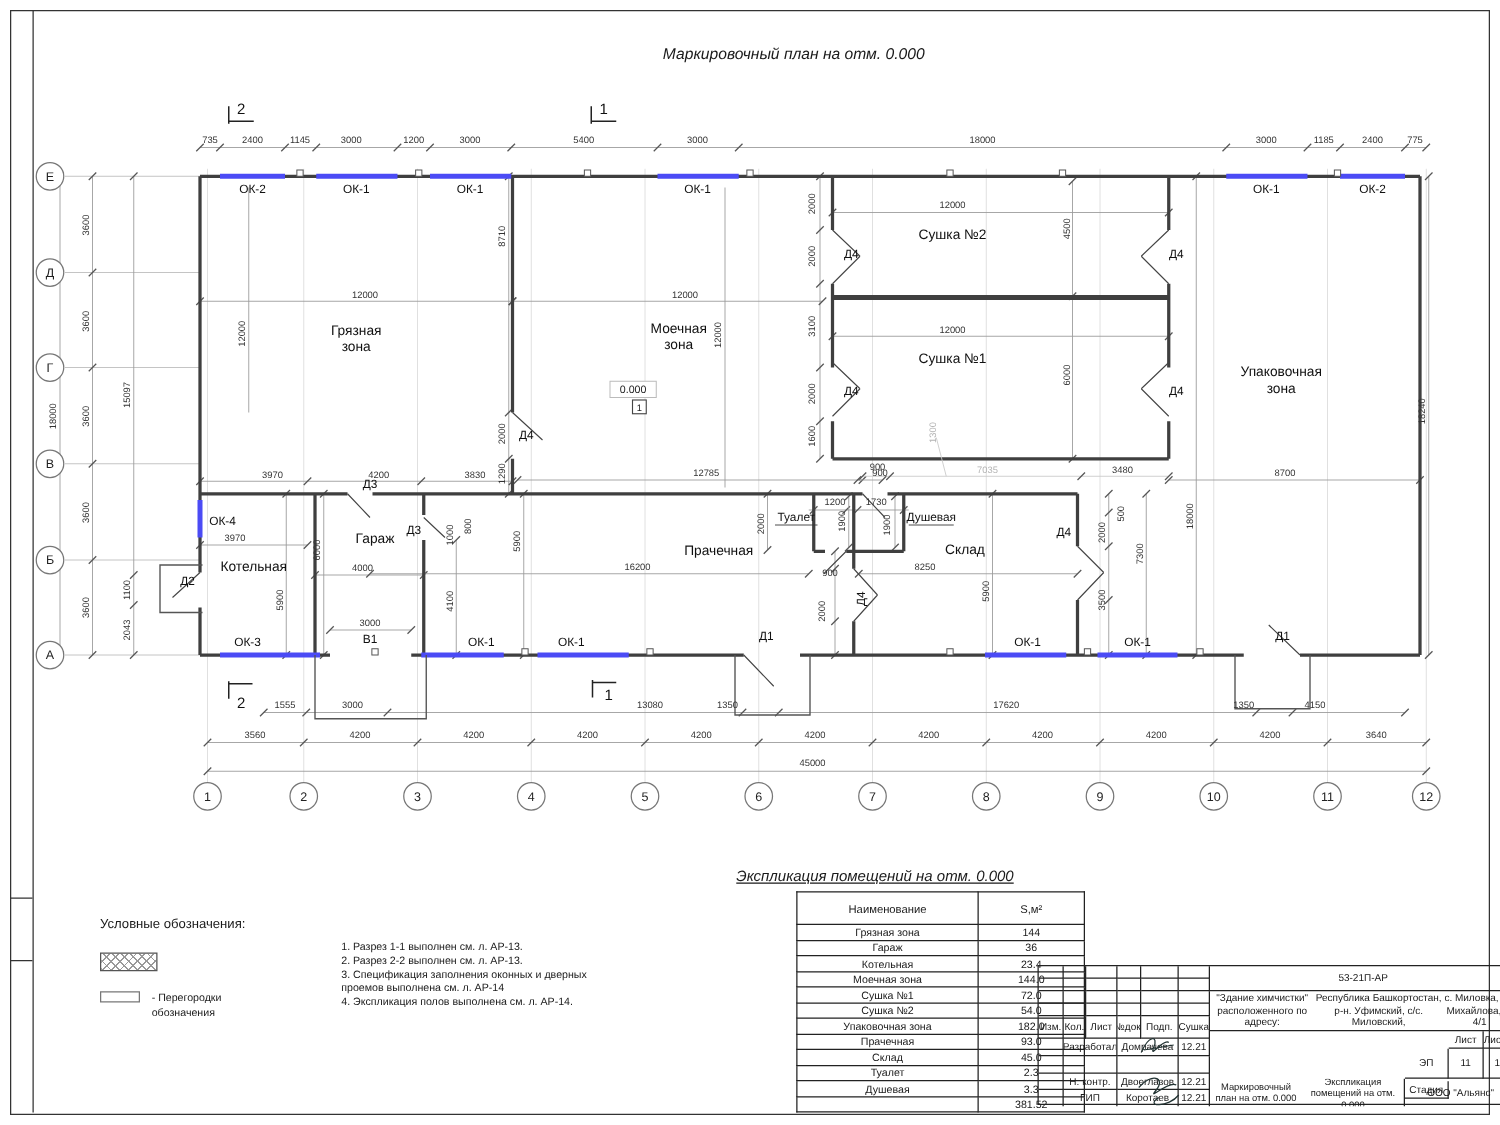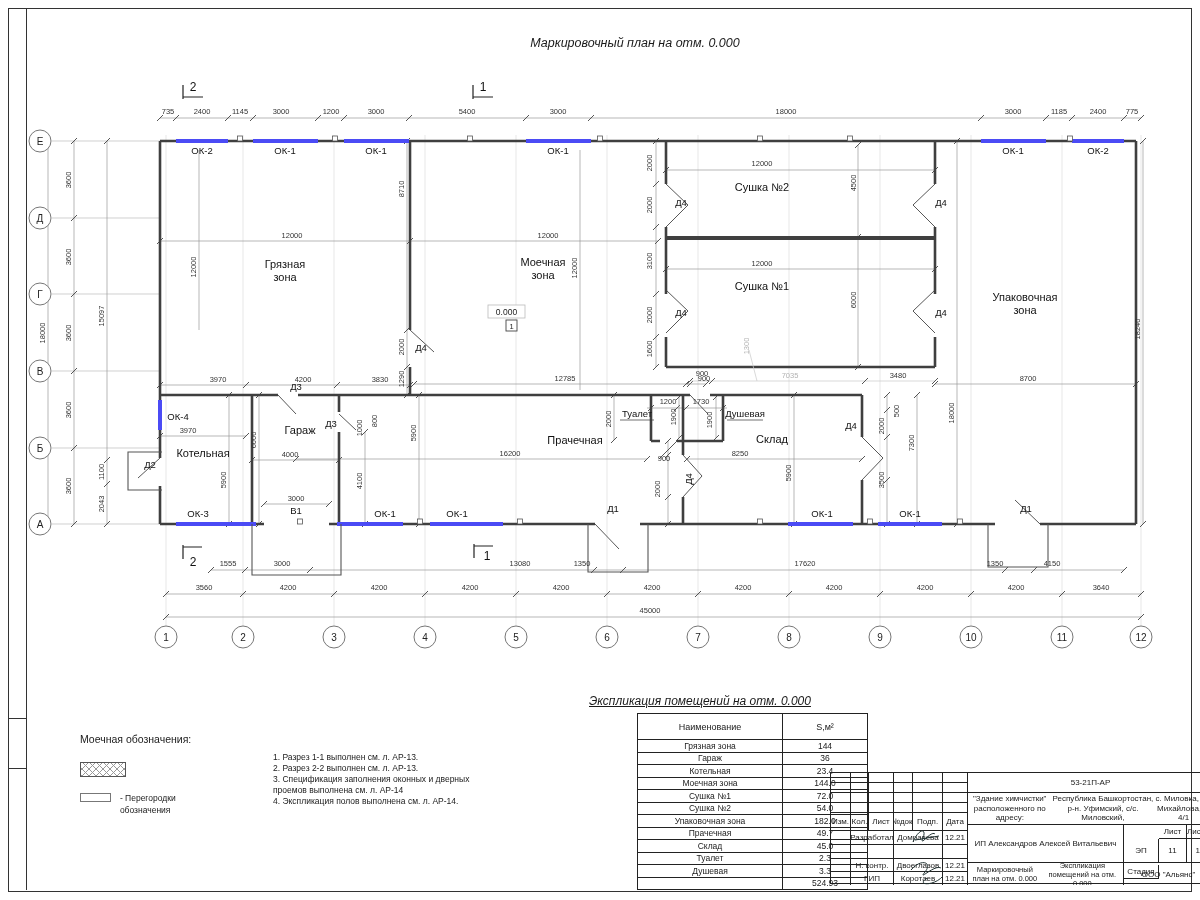--- a/index.html
+++ b/index.html
@@ -443,21 +443,21 @@
       <text x="740" y="456" text-anchor="middle" class="t-dim">8250</text>
       <text x="851" y="429" text-anchor="middle" class="t-open">Д4</text>
       <text x="899" y="411" text-anchor="middle" class="t-dim" transform="rotate(-90 899 411)">500</text>
       <text x="884" y="426" text-anchor="middle" class="t-dim" transform="rotate(-90 884 426)">2000</text>
       <text x="884" y="480" text-anchor="middle" class="t-dim" transform="rotate(-90 884 480)">3500</text>
       <text x="791" y="473" text-anchor="middle" class="t-dim" transform="rotate(-90 791 473)">5900</text>
       <text x="1026" y="512" text-anchor="middle" class="t-open">Д1</text>
     </svg>
 
   <div class="legend">
-    <div class="legend-title">Моечная обозначения:</div>
+    <div class="legend-title">Условные обозначения:</div>
     <div class="lg-row" style="top:29px">
       <div class="sw-hatch"></div>
     </div>
     <div class="lg-row" style="top:60px">
       <div class="sw-part"></div>
       <div class="lg-txt">- Перегородки обозначения</div>
     </div>
   </div>
 
   <div class="notes" id="notes">
@@ -500,37 +500,37 @@
         <tr>
           <td class="c1">Сушка №2</td>
           <td class="c2">54.0</td>
         </tr>
         <tr>
           <td class="c1">Упаковочная зона</td>
           <td class="c2">182.0</td>
         </tr>
         <tr>
           <td class="c1">Прачечная</td>
-          <td class="c2">49.7</td>
+          <td class="c2">93.0</td>
         </tr>
         <tr>
           <td class="c1">Склад</td>
           <td class="c2">45.0</td>
         </tr>
         <tr>
           <td class="c1">Туалет</td>
           <td class="c2">2.3</td>
         </tr>
         <tr>
           <td class="c1">Душевая</td>
           <td class="c2">3.3</td>
         </tr>
         <tr>
           <td class="c1"></td>
-          <td class="c2">524.93</td>
+          <td class="c2">381.52</td>
         </tr>
       </tbody>
   </table>
 
   <div class="tb" id="tb">
       <div class="cell " style="left: 0px; top: 0px; width: 20px; height: 10px;"></div>
       <div class="cell " style="left: 20px; top: 0px; width: 18px; height: 10px;"></div>
       <div class="cell " style="left: 38px; top: 0px; width: 25px; height: 10px;"></div>
       <div class="cell " style="left: 63px; top: 0px; width: 19px; height: 10px;"></div>
       <div class="cell " style="left: 82px; top: 0px; width: 30px; height: 10px;"></div>
@@ -551,21 +551,21 @@
       <div class="cell " style="left: 20px; top: 30px; width: 18px; height: 10px;"></div>
       <div class="cell " style="left: 38px; top: 30px; width: 25px; height: 10px;"></div>
       <div class="cell " style="left: 63px; top: 30px; width: 19px; height: 10px;"></div>
       <div class="cell " style="left: 82px; top: 30px; width: 30px; height: 10px;"></div>
       <div class="cell " style="left: 112px; top: 30px; width: 25px; height: 10px;"></div>
       <div class="cell " style="left: 0px; top: 40px; width: 20px; height: 18px;">Изм.</div>
       <div class="cell " style="left: 20px; top: 40px; width: 18px; height: 18px;">Кол.</div>
       <div class="cell " style="left: 38px; top: 40px; width: 25px; height: 18px;">Лист</div>
       <div class="cell " style="left: 63px; top: 40px; width: 19px; height: 18px;">№док.</div>
       <div class="cell " style="left: 82px; top: 40px; width: 30px; height: 18px;">Подп.</div>
-      <div class="cell " style="left: 112px; top: 40px; width: 25px; height: 18px;">Дата</div>
+      <div class="cell " style="left: 112px; top: 40px; width: 25px; height: 18px;">Сушка</div>
       <div class="cell " style="left: 0px; top: 58px; width: 20px; height: 14px;"></div>
       <div class="cell " style="left: 20px; top: 58px; width: 43px; height: 14px;">Разработал</div>
       <div class="cell " style="left: 63px; top: 58px; width: 49px; height: 14px;">Домрачева</div>
       <div class="cell " style="left: 112px; top: 58px; width: 25px; height: 14px;">12.21</div>
       <div class="cell " style="left: 0px; top: 72px; width: 20px; height: 14px;"></div>
       <div class="cell " style="left: 20px; top: 72px; width: 43px; height: 14px;"></div>
       <div class="cell " style="left: 63px; top: 72px; width: 49px; height: 14px;"></div>
       <div class="cell " style="left: 112px; top: 72px; width: 25px; height: 14px;"></div>
       <div class="cell " style="left: 0px; top: 86px; width: 20px; height: 13px;"></div>
       <div class="cell " style="left: 20px; top: 86px; width: 43px; height: 13px;">Н. контр.</div>
@@ -574,21 +574,20 @@
       <div class="cell nb" style="left: 0px; top: 99px; width: 20px; height: 13px;"></div>
       <div class="cell nb" style="left: 20px; top: 99px; width: 43px; height: 13px;">ГИП</div>
       <div class="cell nb" style="left: 63px; top: 99px; width: 49px; height: 13px;">Коротаев</div>
       <div class="cell nb" style="left: 112px; top: 99px; width: 25px; height: 13px;">12.21</div>
       <div class="cell big nl" style="left: 137px; top: 0px; width: 245px; height: 20px;">53-21П-АР</div>
       <div class="cell addr nl" style="left: 137px; top: 20px; width: 245px; height: 32px;">
         <div>"Здание химчистки" расположенного по адресу:</div>
         <div>Республика Башкортостан, р-н. Уфимский, с/с. Миловский,</div>
         <div>с. Миловка, ул. Михайлова, д. 4/1</div>
       </div>
-      <div class="cell " style="left: 137px; top: 52px; width: 156px; height: 38px;">ИП Александров Алексей Витальевич</div>
       <div class="cell " style="left: 293px; top: 52px; width: 35px; height: 14px; margin-top: 40px;">Стадия</div>
       <div class="cell " style="left: 328px; top: 52px; width: 28px; height: 14px;">Лист</div>
       <div class="cell nl" style="left: 356px; top: 52px; width: 26px; height: 14px;">Листов</div>
       <div class="cell big" style="left: 293px; top: 66px; width: 35px; height: 24px;">ЭП</div>
       <div class="cell big" style="left: 328px; top: 66px; width: 28px; height: 24px;">11</div>
       <div class="cell big nl" style="left: 356px; top: 66px; width: 26px; height: 24px;">14</div>
       <div class="cell nb" style="left: 137px; top: 90px; width: 156px; height: 22px;">
         <div style="font-size: 7.5px;">Маркировочный план на отм. 0.000</div>
         <div style="font-size: 7.5px;">Экспликация помещений на отм. 0.000</div>
       </div>

